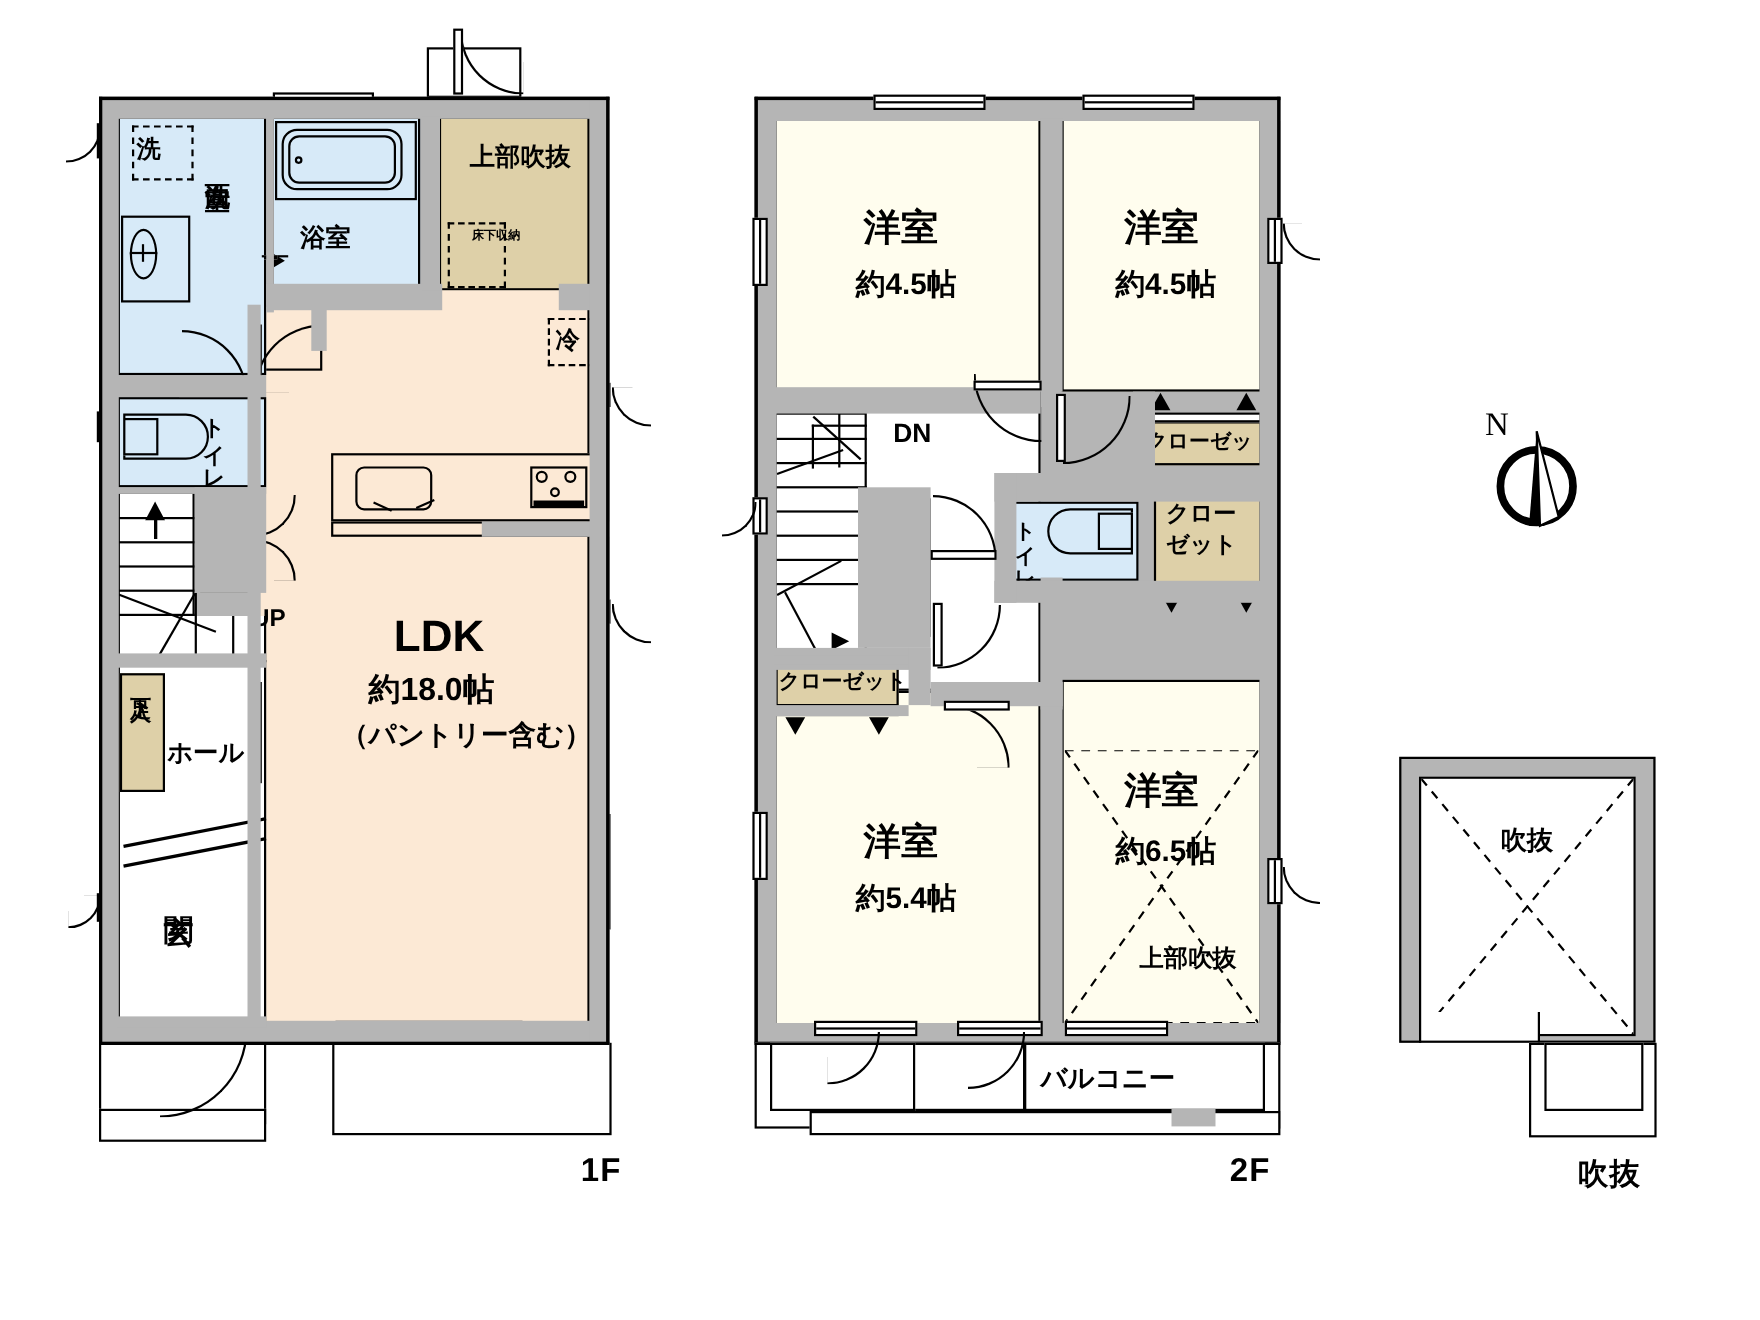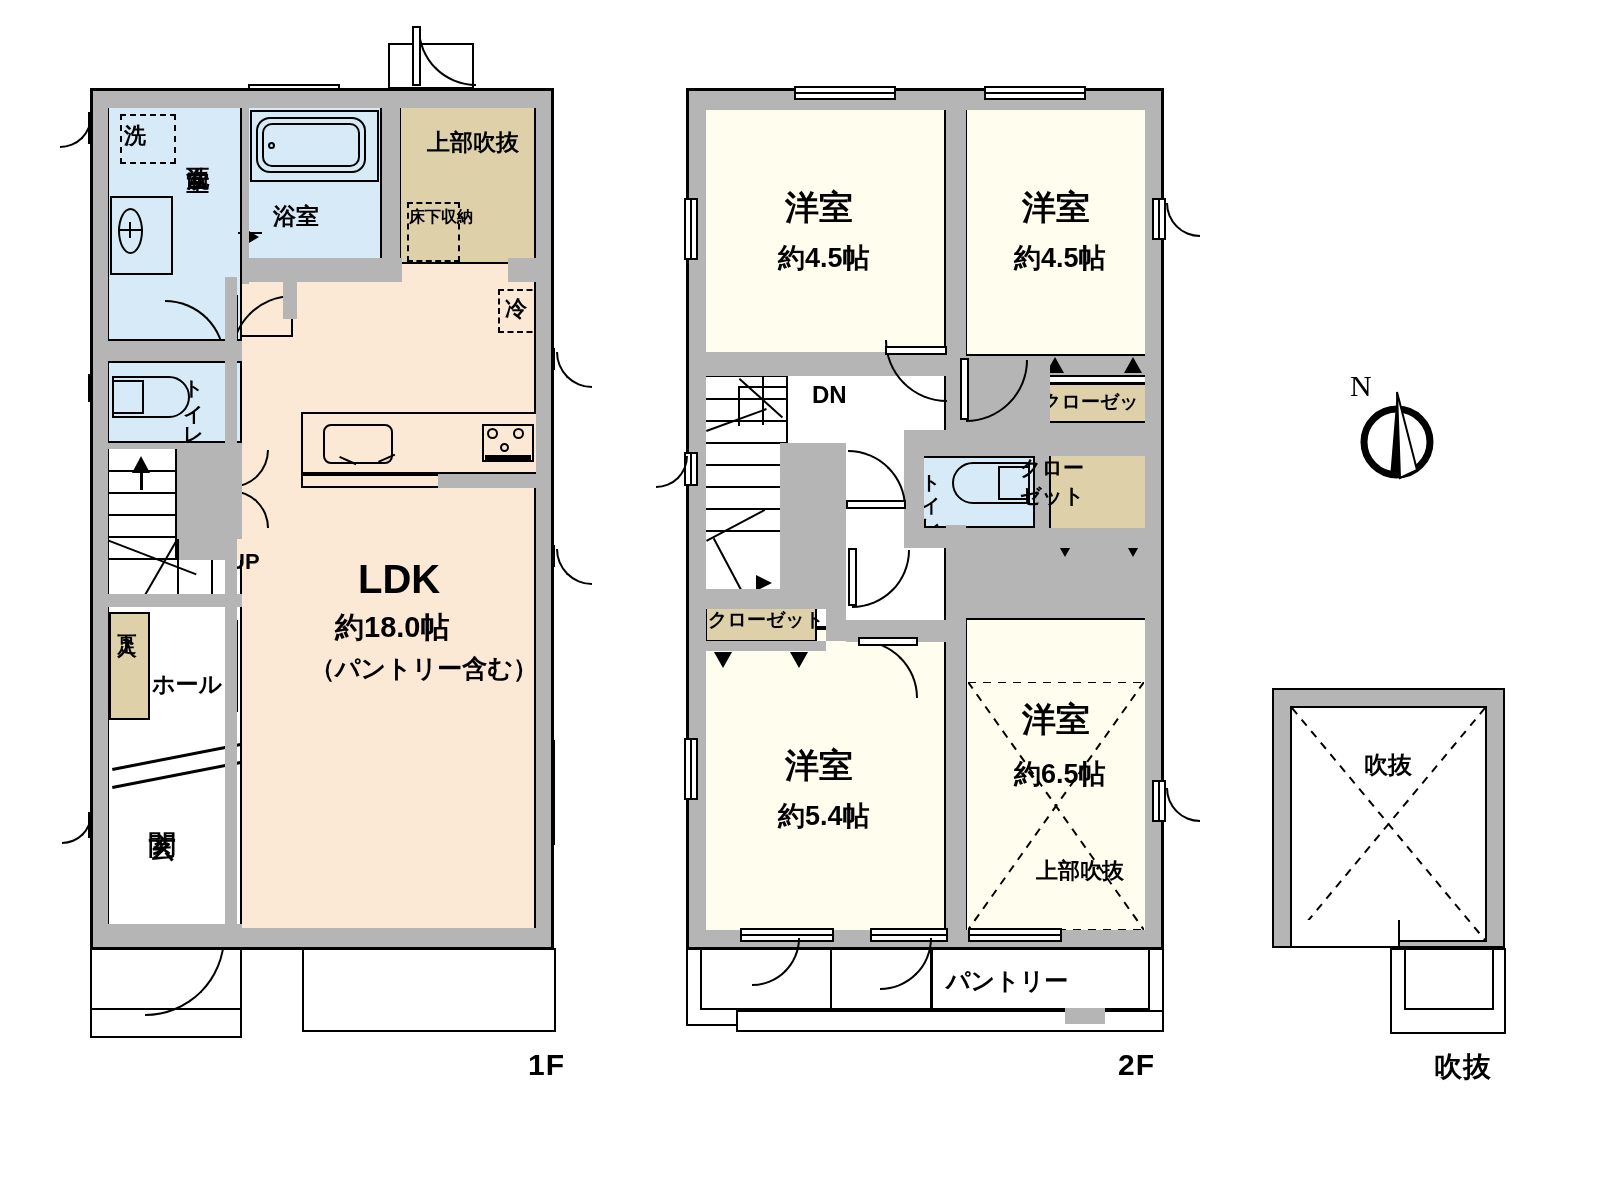--- a/index.html
+++ b/index.html
@@ -138,21 +138,21 @@
     <div class="outline" style="left:513px;top:428px;width:11px;height:11px;border-radius:50%;background:#fce9d5;"></div>
     <div class="outline" style="left:500px;top:443px;width:9px;height:9px;border-radius:50%;background:#fce9d5;"></div>
     <div class="ln" style="left:485px;top:455px;width:46px;height:5px;"></div>
     <div class="outline" style="left:301px;top:474px;width:252px;height:14px;background:#fce9d5;"></div>
     <div class="wallp" style="left:438px;top:474px;width:116px;height:14px;"></div>
 
     <div class="dash" style="left:498px;top:289px;width:44px;height:44px;"></div>
     <div class="lbl" style="left:505px;top:297px;font-size:22px;font-weight:700;">冷</div>
 
     <div class="dash" style="left:407px;top:202px;width:53px;height:60px;"></div>
-    <div class="lbl" style="left:409px;top:208px;font-size:16px;font-weight:700;line-height:1.15;"><span style="display:inline-block;width:48px;">床下収納</span></div>
+    <div class="lbl" style="left:429px;top:208px;font-size:11px;font-weight:700;line-height:1.15;"><span style="display:inline-block;width:48px;">床下収納</span></div>
     <div class="lbl" style="left:427px;top:130px;font-size:23px;font-weight:700;">上部吹抜</div>
 
     <div class="lbl roomname" style="left:358px;top:558px;font-size:40px;">LDK</div>
     <div class="lbl" style="left:335px;top:612px;font-size:29px;font-weight:700;">約18.0帖</div>
     <div class="lbl" style="left:310px;top:655px;font-size:25px;font-weight:700;">（パントリー含む）</div>
 
     <div class="arc arc-tr" style="left:165px;top:300px;width:60px;height:60px;"></div>
     <div class="win" style="left:163px;top:352px;width:62px;height:9px;"></div>
     <div class="arc arc-tl" style="left:231px;top:295px;width:62px;height:62px;"></div>
     <div class="win" style="left:229px;top:295px;width:9px;height:62px;"></div>
@@ -261,21 +261,21 @@
     <div class="outline" style="left:998px;top:466px;width:32px;height:34px;background:#d7eaf8;"></div>
     <div class="lbl vert" style="left:921px;top:460px;font-size:19px;font-weight:700;">トイレ</div>
 
     <div class="room f-store" style="left:1039px;top:383px;width:108px;height:40px;border:2px solid #000;"></div>
     <div class="lbl" style="left:1042px;top:392px;font-size:19px;font-weight:700;">クローゼット</div>
     <div class="cArrowUp" style="left:1046px;top:357px;"></div>
     <div class="cArrowUp" style="left:1124px;top:357px;"></div>
     <div class="win" style="left:1039px;top:375px;width:108px;height:9px;"></div>
 
     <div class="room f-store" style="left:1049px;top:443px;width:98px;height:88px;border:2px solid #000;"></div>
-    <div class="lbl" style="left:1020px;top:454px;font-size:21px;font-weight:700;line-height:1.35;"><span>クロー</span><br><span>ゼット</span></div>
+    <div class="lbl" style="left:1060px;top:454px;font-size:21px;font-weight:700;line-height:1.35;"><span>クロー</span><br><span>ゼット</span></div>
     <div class="win" style="left:1049px;top:531px;width:98px;height:9px;"></div>
     <div class="cArrowDown" style="left:1056px;top:541px;"></div>
     <div class="cArrowDown" style="left:1124px;top:541px;"></div>
 
     <div class="room f-store" style="left:705px;top:600px;width:112px;height:42px;border:2px solid #000;"></div>
     <div class="lbl" style="left:708px;top:610px;font-size:19px;font-weight:700;">クローゼット</div>
     <div class="win" style="left:705px;top:642px;width:112px;height:9px;"></div>
     <div class="cArrowDown" style="left:714px;top:652px;"></div>
     <div class="cArrowDown" style="left:790px;top:652px;"></div>
 
@@ -329,21 +329,21 @@
     <div class="win win-h" style="left:968px;top:928px;width:94px;height:14px;"></div>
 
     <div class="outline" style="left:686px;top:948px;width:478px;height:78px;"></div>
     <div class="outline" style="left:700px;top:948px;width:450px;height:62px;"></div>
     <div class="ln" style="left:930px;top:948px;width:3px;height:62px;"></div>
     <div class="outline" style="left:700px;top:948px;width:132px;height:62px;"></div>
     <div class="outline" style="left:736px;top:1010px;width:428px;height:22px;"></div>
     <div class="wallp" style="left:1065px;top:1008px;width:40px;height:16px;"></div>
     <div class="arc arc-br" style="left:752px;top:938px;width:48px;height:48px;"></div>
     <div class="arc arc-br" style="left:880px;top:938px;width:52px;height:52px;"></div>
-    <div class="lbl" style="left:946px;top:968px;font-size:24px;font-weight:700;">パントリー</div>
+    <div class="lbl" style="left:946px;top:968px;font-size:24px;font-weight:700;">バルコニー</div>
 
     <div class="floorlabel" style="left:1118px;top:1048px;">2F</div>
   </div>
 
   <div class="compassWrap" style="left:1350px;top:370px;width:110px;height:120px;">
     <div class="lbl" style="left:0px;top:0px;font-size:30px;font-family:'Liberation Serif',serif;">N</div>
     <svg style="position:absolute;left:-8px;top:20px;width:110px;height:105px;">
       <circle cx="55" cy="52" r="33" fill="none" stroke="#000" stroke-width="7"></circle>
       <polygon points="55,2 62,88 48,88" fill="#000"></polygon>
       <polygon points="55,2 75,80 58,88" fill="#fff" stroke="#000" stroke-width="2"></polygon>

